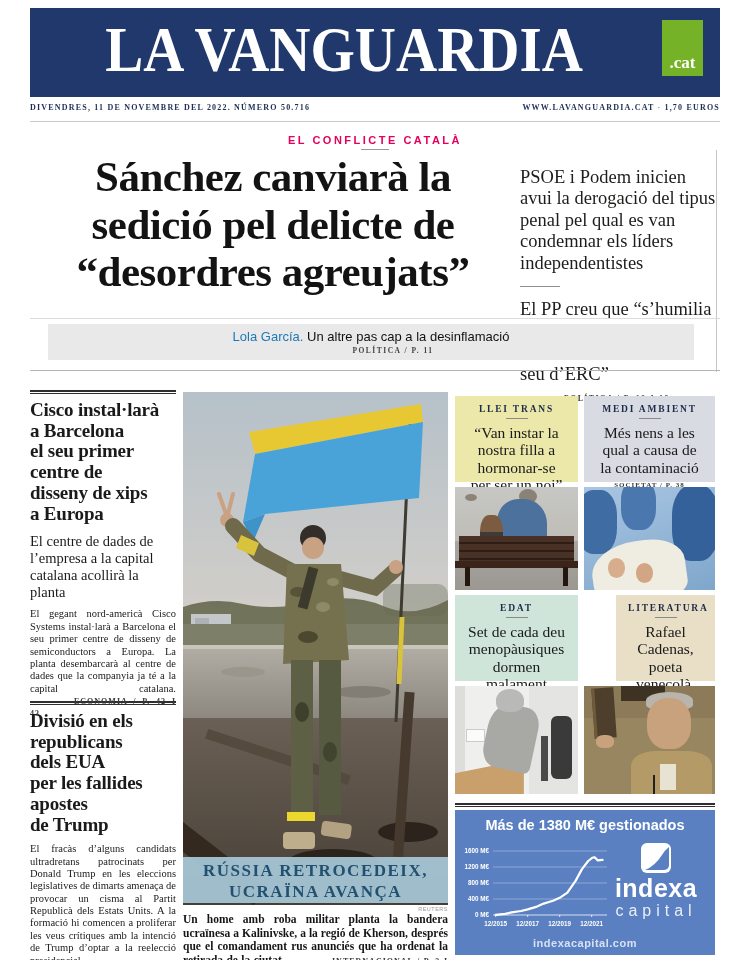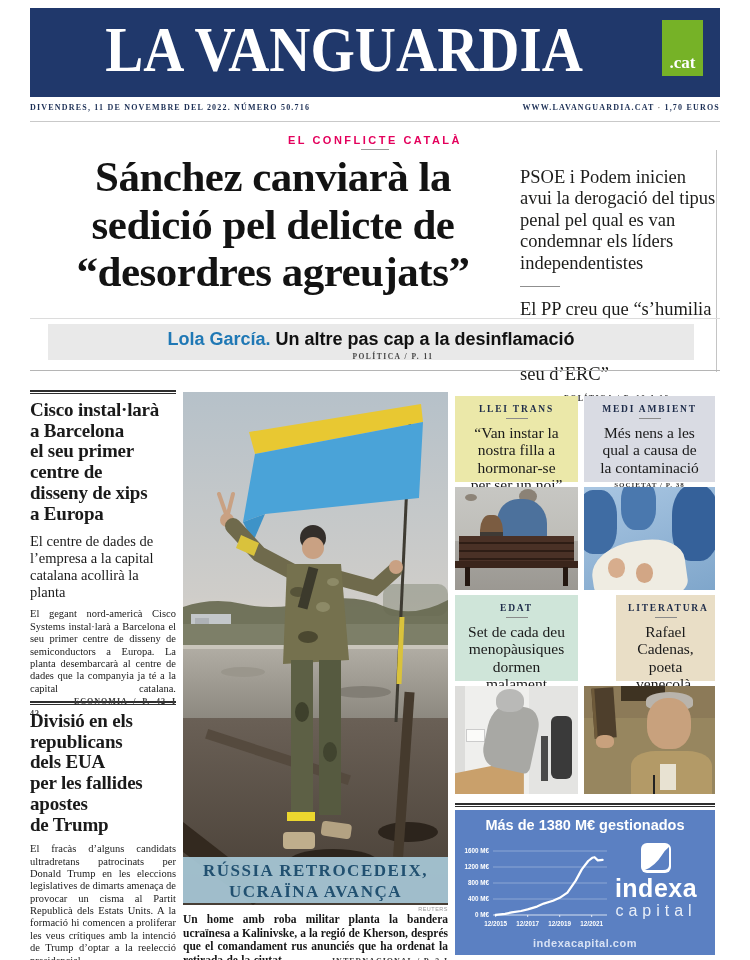--- a/index.html
+++ b/index.html
@@ -33,21 +33,21 @@
               font-weight:bold; font-size:43px; line-height:1.11; letter-spacing:-0.5px; }
   .lead-right { left:520px; top:167px; width:199px; color:#1d1d1b; font-size:18.5px; line-height:1.16; }
   .lead-right .divider { width:40px; height:1px; background:#8f8f8f; margin:12px 0; }
   .sec-ref { font-size:8px; font-weight:bold; letter-spacing:1.3px; color:#3a3a3a;margin-left:44px; }
   .lead-right .sec-ref { display:block; margin-top:9px; }
   .vrule { left:716px; top:150px; width:1px; height:222px; background:#c4c4c4; }
 
   
   .hr2 { left:30px; top:318px; width:690px; height:1px; background:#dcdcdc; }
   .strip { left:48px; top:324px; width:646px; height:36px; background:#e9e9e9; text-align:center; padding-top:5px; }
-  .strip-line1 { font-family:"Liberation Sans", sans-serif; font-size:18px; font-weight:bold; color:#111; }
+  .strip-line1 { font-family:"Liberation Sans", sans-serif; font-size:13px; font-weight:normal; color:#111; }
   .strip-line1 .author { color:#1f78b5; }
   .strip-line2 { font-size:7.5px; letter-spacing:1.5px; color:#444; margin-top:2px; }
   .hr3 { left:30px; top:370px; width:690px; height:1px; background:#b5b5b5; }
 
   
   .left-col { left:30px; top:390px; width:146px; color:#1a1a1a; }
   .dbl-rule { height:4px; border-top:2px solid #2f2f2f; border-bottom:1px solid #2f2f2f; }
   .art1 { height:311px; }
   .lc-head { margin-top:6px; font-size:19px; line-height:1.09; font-weight:bold; letter-spacing:-0.2px; }
   .lc-deck { margin-top:9px; font-size:14.5px; line-height:1.16; }

